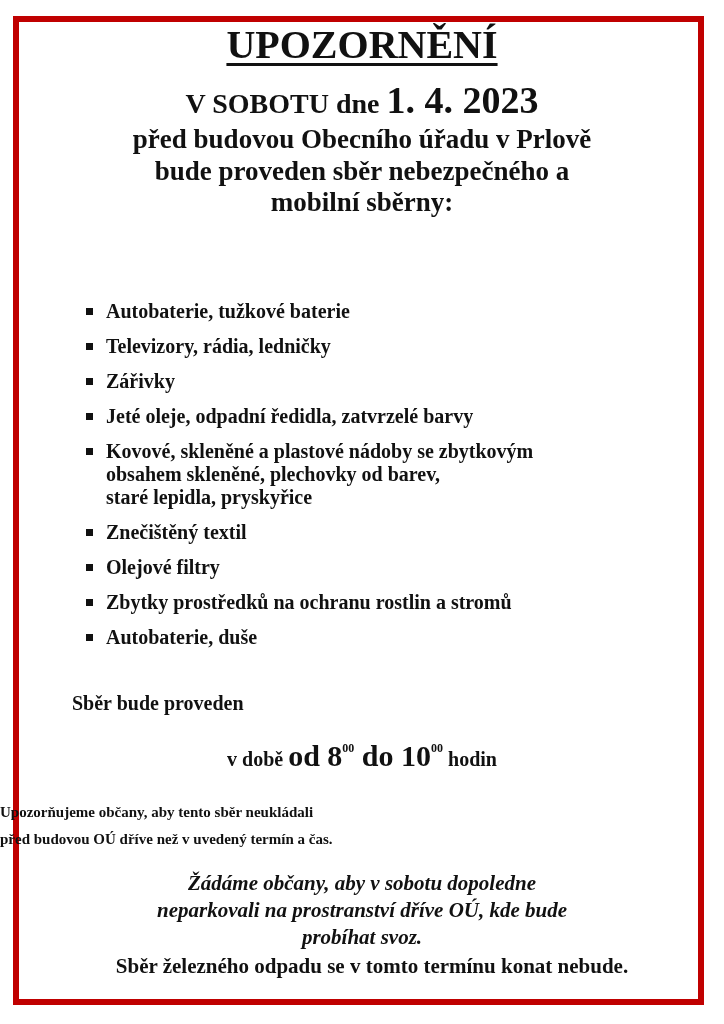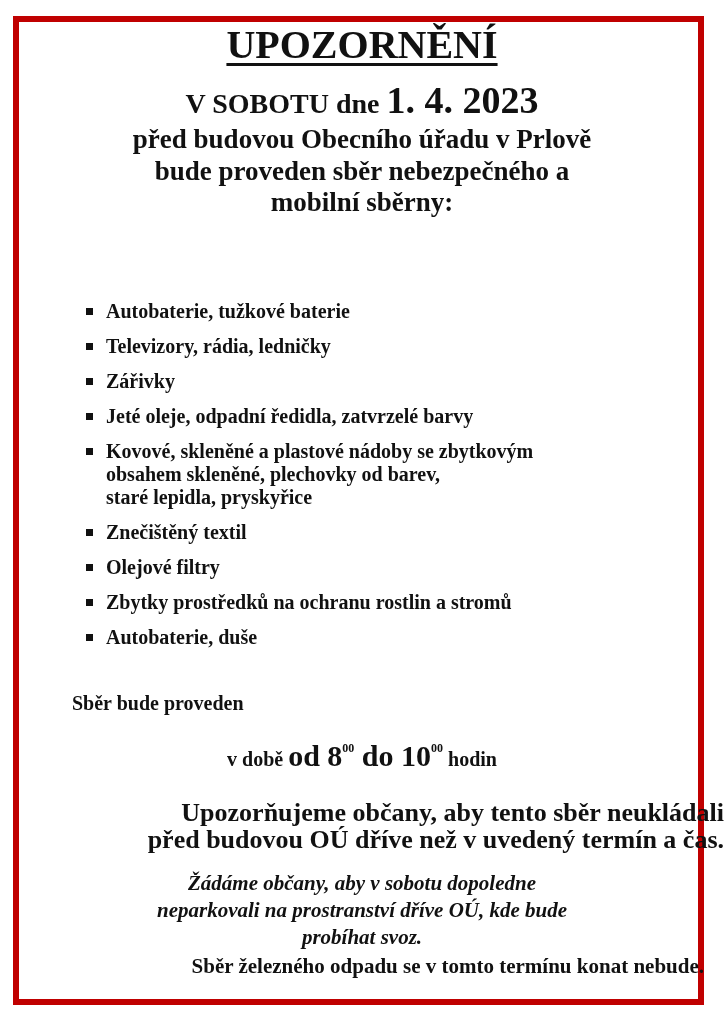--- a/index.html
+++ b/index.html
@@ -110,41 +110,41 @@
     .time-line sup {
       font-size: 12px;
       vertical-align: 14px;
       line-height: 0;
     }
     .warning {
       position: absolute;
       left: 0;
       right: 0;
       top: 799px;
-      text-align: right;
-      font-size: 26px;
+      text-align: left;
+      font-size: 15px;
       line-height: 27px;
       font-family: Liberation Serif, serif;
     }
     .request {
       position: absolute;
       left: 0;
       right: 0;
       top: 870px;
       text-align: center;
       font-size: 21px;
       line-height: 27px;
       font-style: italic;
     }
     .footer-note {
       position: absolute;
       left: 20px;
       right: 20px;
       top: 953px;
-      text-align: right;
+      text-align: center;
       font-size: 21px;
       line-height: 27px;
       padding-left: 20px;
     }
   </style>
 </head>
 <body>
 
 <div class="frame"></div>
 

